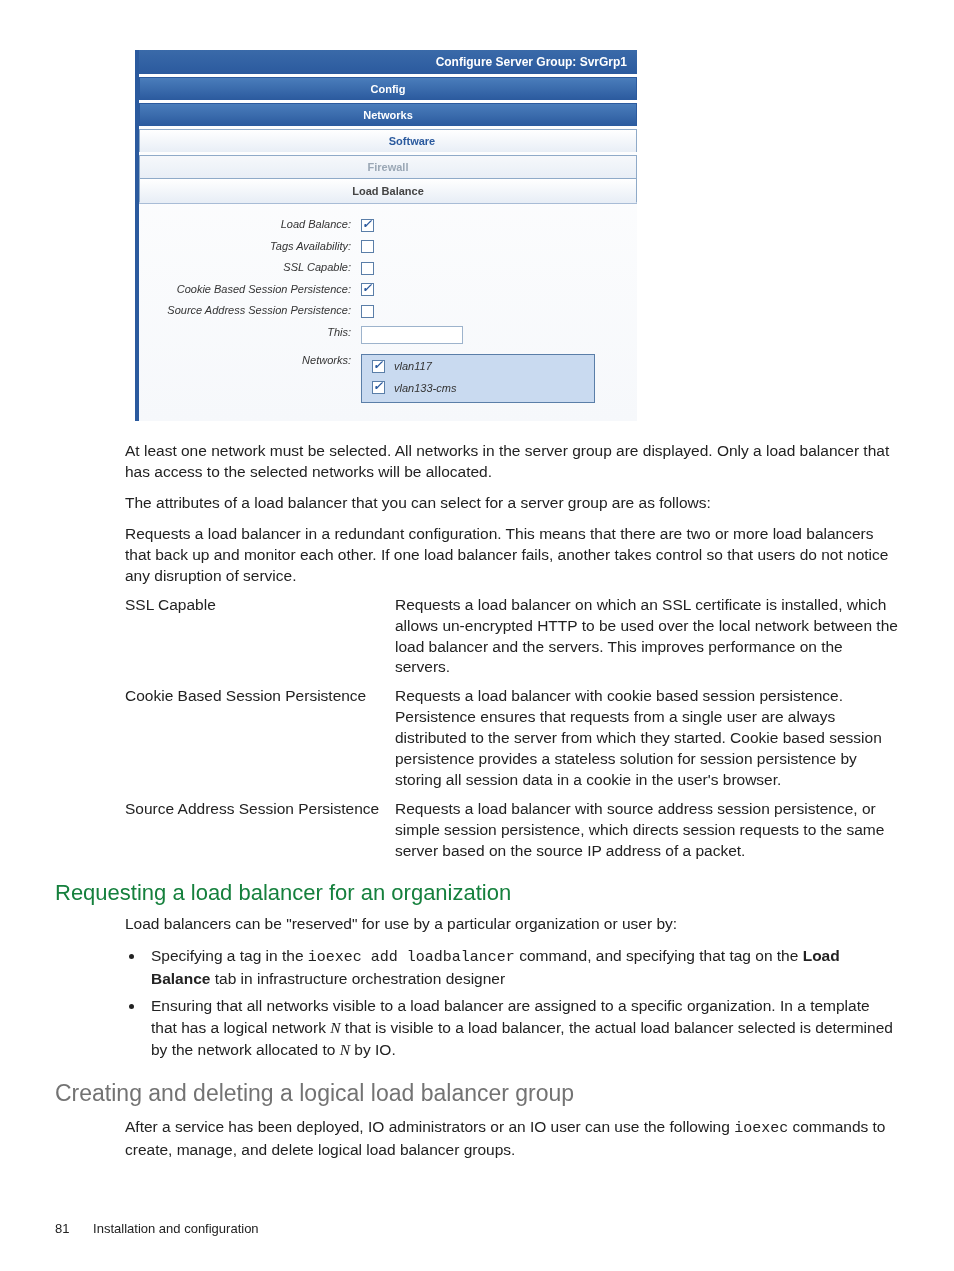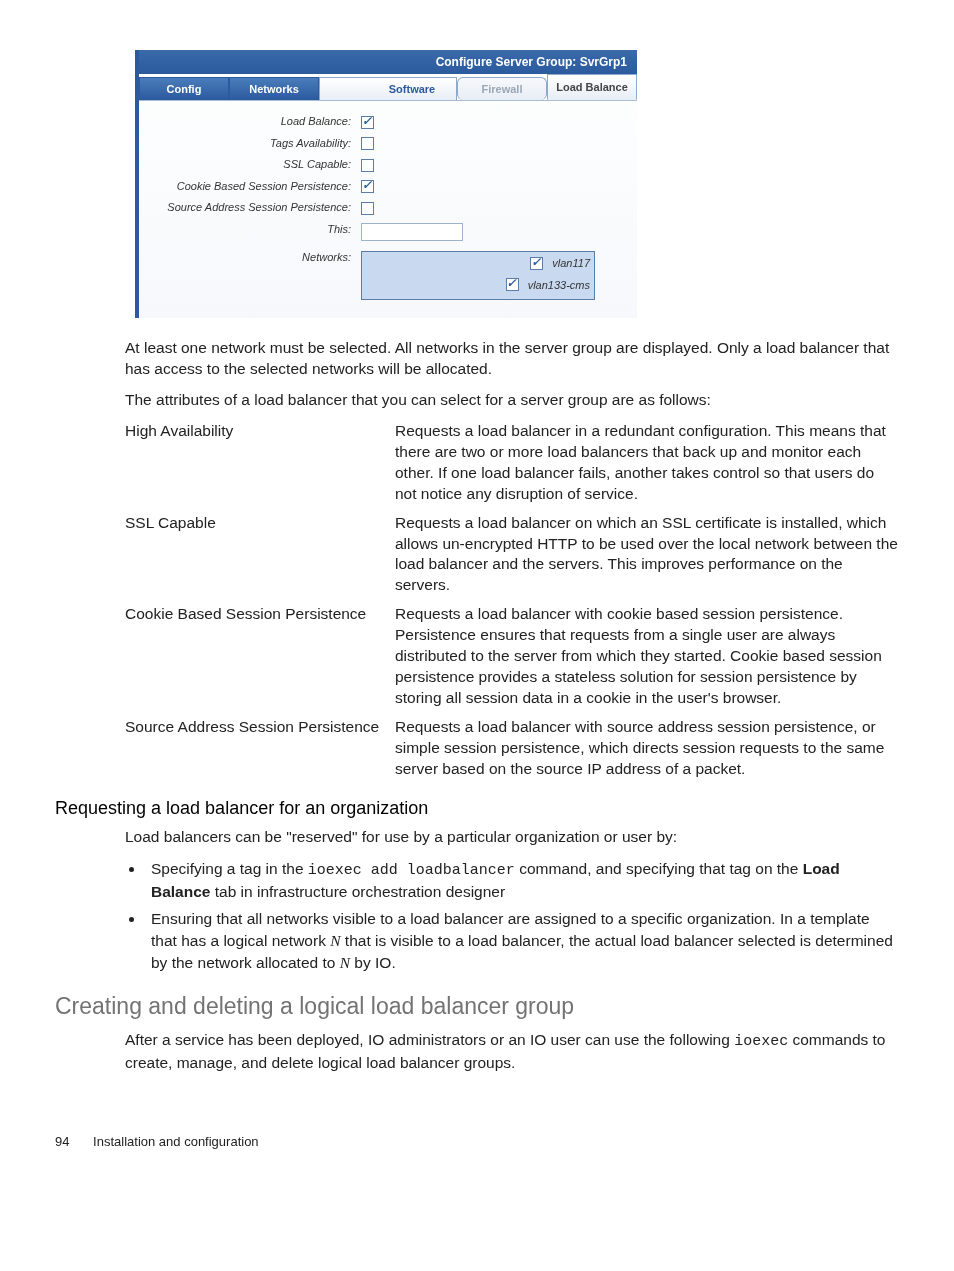--- a/index.html
+++ b/index.html
@@ -27,20 +27,21 @@
   .fig-titlebar {
     background: linear-gradient(#3a6aa9, #2b5a9e);
     color: #fff;
     font-weight: bold;
     padding: 5px 10px;
     text-align: right;
     font-size: 12px;
   }
   .fig-tabs {
     display: flex;
+    flex-direction: column;
   }
   .fig-tab {
     flex: 1;
     text-align: center;
     padding: 5px 0;
     font-weight: bold;
     font-size: 11px;
     border: 1px solid #8faac8;
     border-bottom: none;
     margin-top: 3px;
@@ -51,21 +52,20 @@
     border-color: #2b5a9e;
   }
   .fig-tab.light {
     background: linear-gradient(#ffffff, #e8eef6);
     color: #2b5a9e;
     padding-left: 48px;
   }
   .fig-tab.disabled {
     background: linear-gradient(#f6f8fb, #e8eef6);
     color: #9aa7b5;
-    border-radius: 6px;
   }
   .fig-tab.active {
     background: linear-gradient(#ffffff, #e8eef6);
     color: #444;
     font-weight: bold;
     margin-top: 0;
     padding-top: 6px;
     border-bottom: 1px solid #e8eef6;
   }
   .fig-body {
@@ -114,21 +114,20 @@
     background: #fff;
   }
   .net-list {
     border: 1px solid #5a7ea8;
     background: #c9daf0;
     padding: 2px;
     width: 228px;
   }
   .net-item {
     padding: 2px 2px 6px 2px;
-    text-align: right;
   }
   .net-item span {
     margin-left: 6px;
     vertical-align: middle;
   }
   
   .para {
     margin: 0 0 10px 70px;
     font-size: 15.5px;
     line-height: 1.35;
@@ -148,22 +147,22 @@
   }
   .defterm {
     width: 260px;
     flex-shrink: 0;
     padding-right: 10px;
   }
   .defdesc {
     flex: 1;
   }
   .h3 {
-    color: #000000;
-    font-size: 18px;
+    color: #15803d;
+    font-size: 22px;
     margin: 18px 0 8px 0;
     font-family: "Arial Narrow", Arial, sans-serif;
     font-stretch: condensed;
     font-weight: normal;
   }
   .h2 {
     color: #737373;
     font-size: 23px;
     margin: 20px 0 10px 0;
     font-family: Liberation Sans, sans-serif;
@@ -252,21 +251,20 @@
         </div>
       </div>
     </div>
   </div>
 
   <p class="para">At least one network must be selected. All networks in the server group are displayed. Only a load balancer that has access to the selected networks will be allocated.</p>
   <p class="para">The attributes of a load balancer that you can select for a server group are as follows:</p>
 
   <div class="deflist">
     <div class="defrow">
-      <div class="defterm">High Availability</div>
       <div class="defdesc">Requests a load balancer in a redundant configuration. This means that there are two or more load balancers that back up and monitor each other. If one load balancer fails, another takes control so that users do not notice any disruption of service.</div>
     </div>
     <div class="defrow">
       <div class="defterm">SSL Capable</div>
       <div class="defdesc">Requests a load balancer on which an SSL certificate is installed, which allows un-encrypted HTTP to be used over the local network between the load balancer and the servers. This improves performance on the servers.</div>
     </div>
     <div class="defrow">
       <div class="defterm">Cookie Based Session Persistence</div>
       <div class="defdesc">Requests a load balancer with cookie based session persistence. Persistence ensures that requests from a single user are always distributed to the server from which they started. Cookie based session persistence provides a stateless solution for session persistence by storing all session data in a cookie in the user's browser.</div>
     </div>
@@ -287,17 +285,17 @@
       <span>Ensuring that all networks visible to a load balancer are assigned to a specific organization. In a template that has a logical network </span><span class="ital">N</span><span> that is visible to a load balancer, the actual load balancer selected is determined by the network allocated to </span><span class="ital">N</span><span> by IO.</span>
     </li>
   </ul>
 
   <div class="h2">Creating and deleting a logical load balancer group</div>
   <p class="para">
     <span>After a service has been deployed, IO administrators or an IO user can use the following </span><span class="mono">ioexec</span><span> commands to create, manage, and delete logical load balancer groups.</span>
   </p>
 
   <div class="footer">
-    <span class="pageno">94</span>
+    <span class="pageno">81</span>
     <span>Installation and configuration</span>
   </div>
 
 </div>
 
 </body></html>

